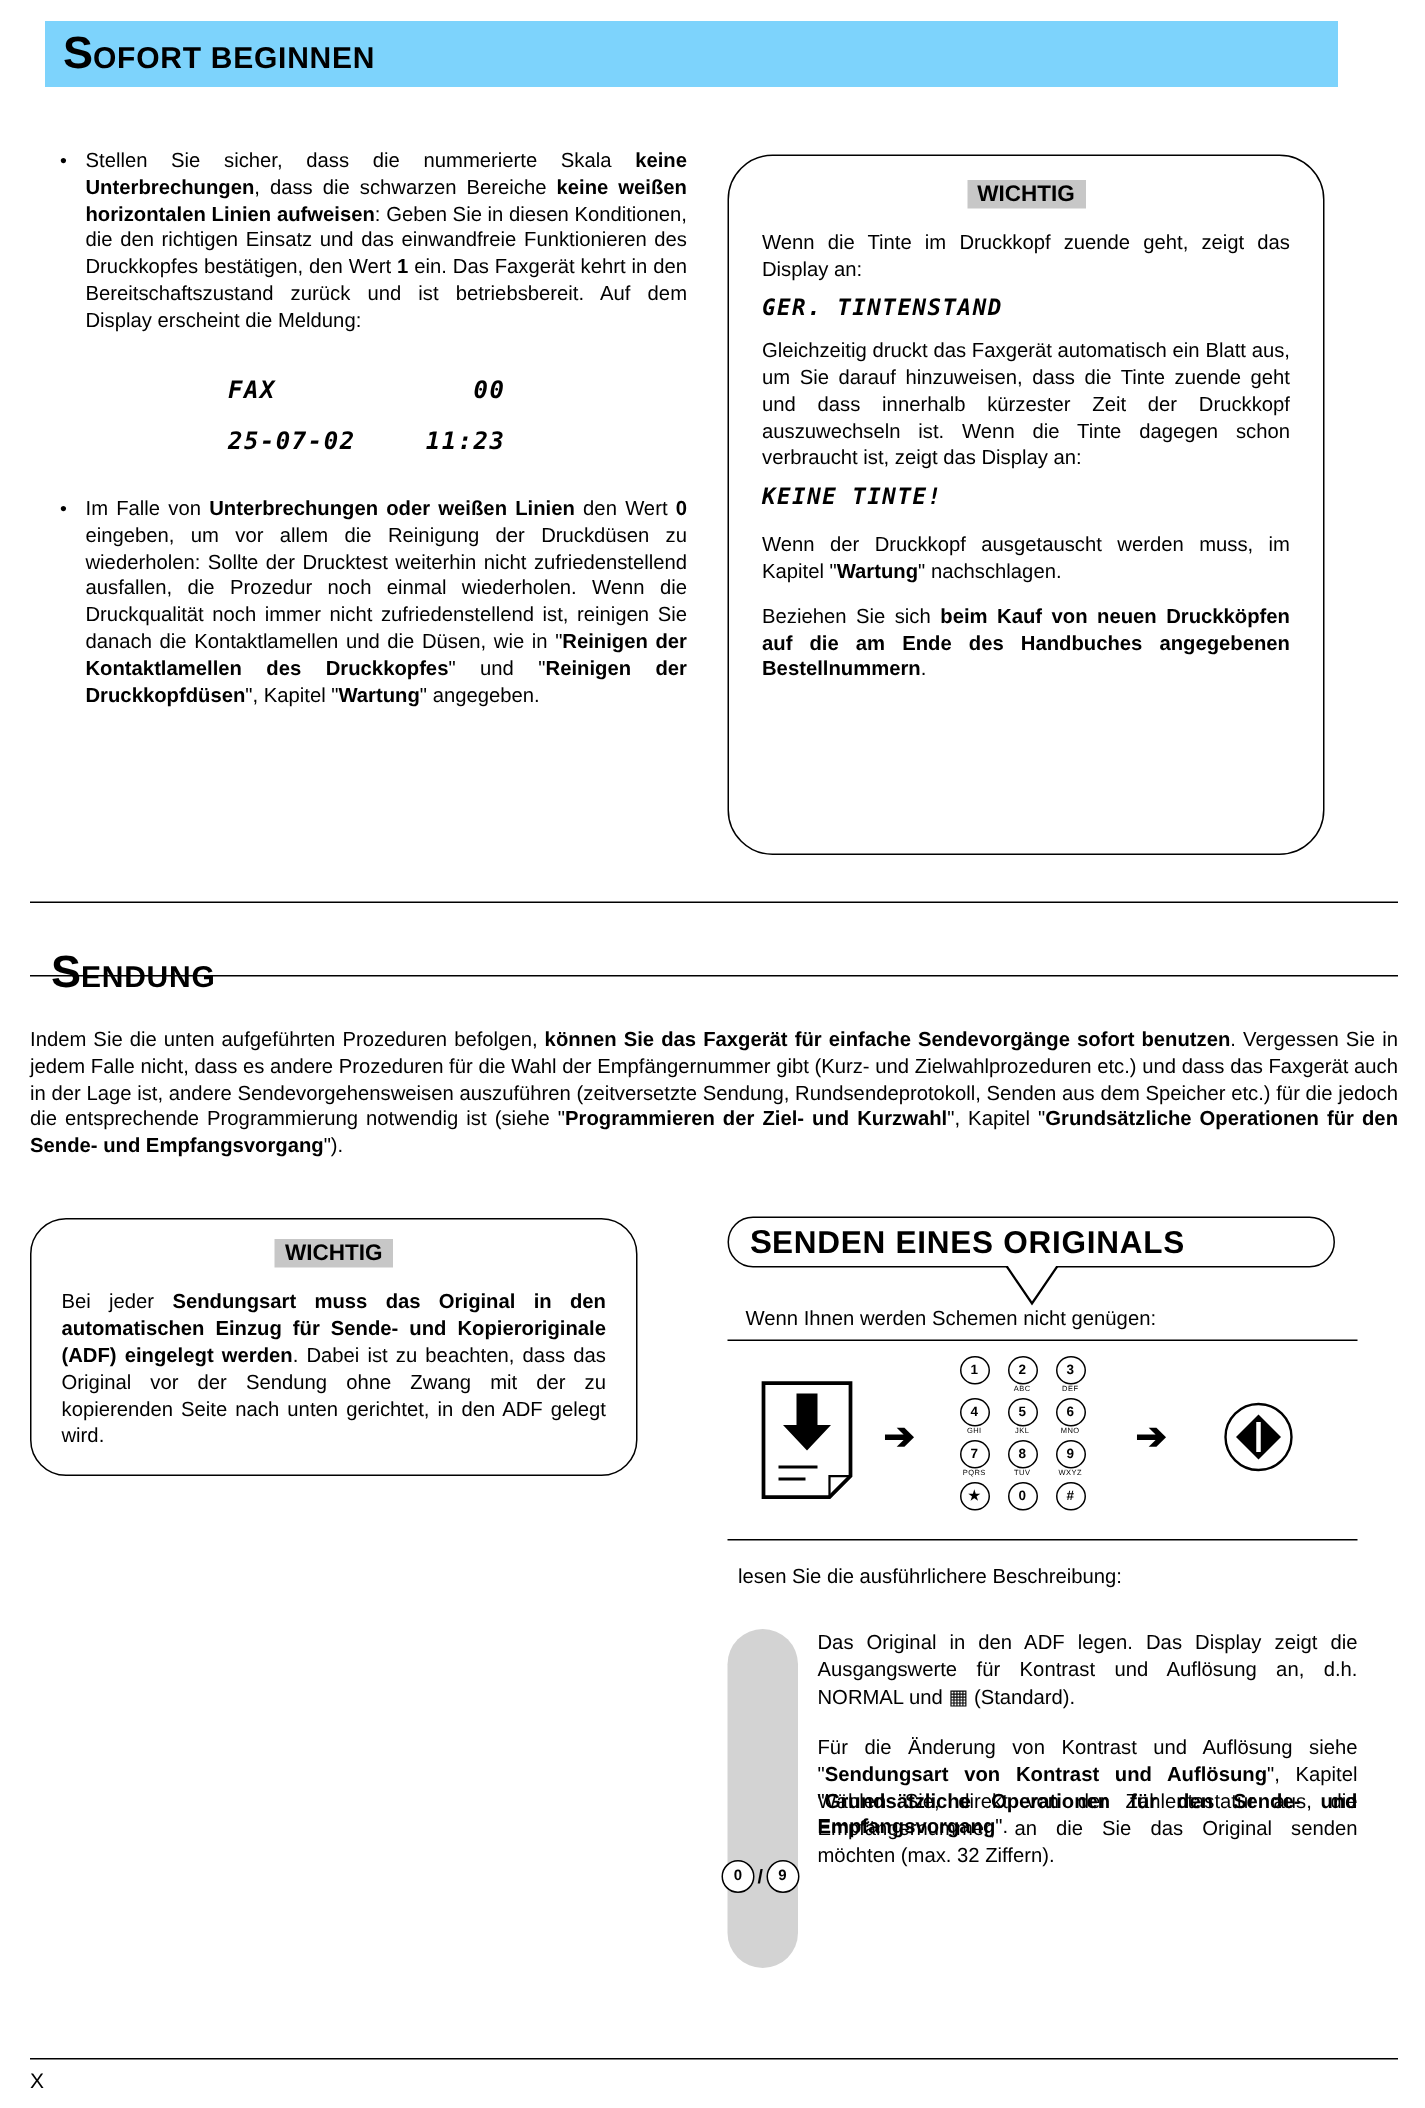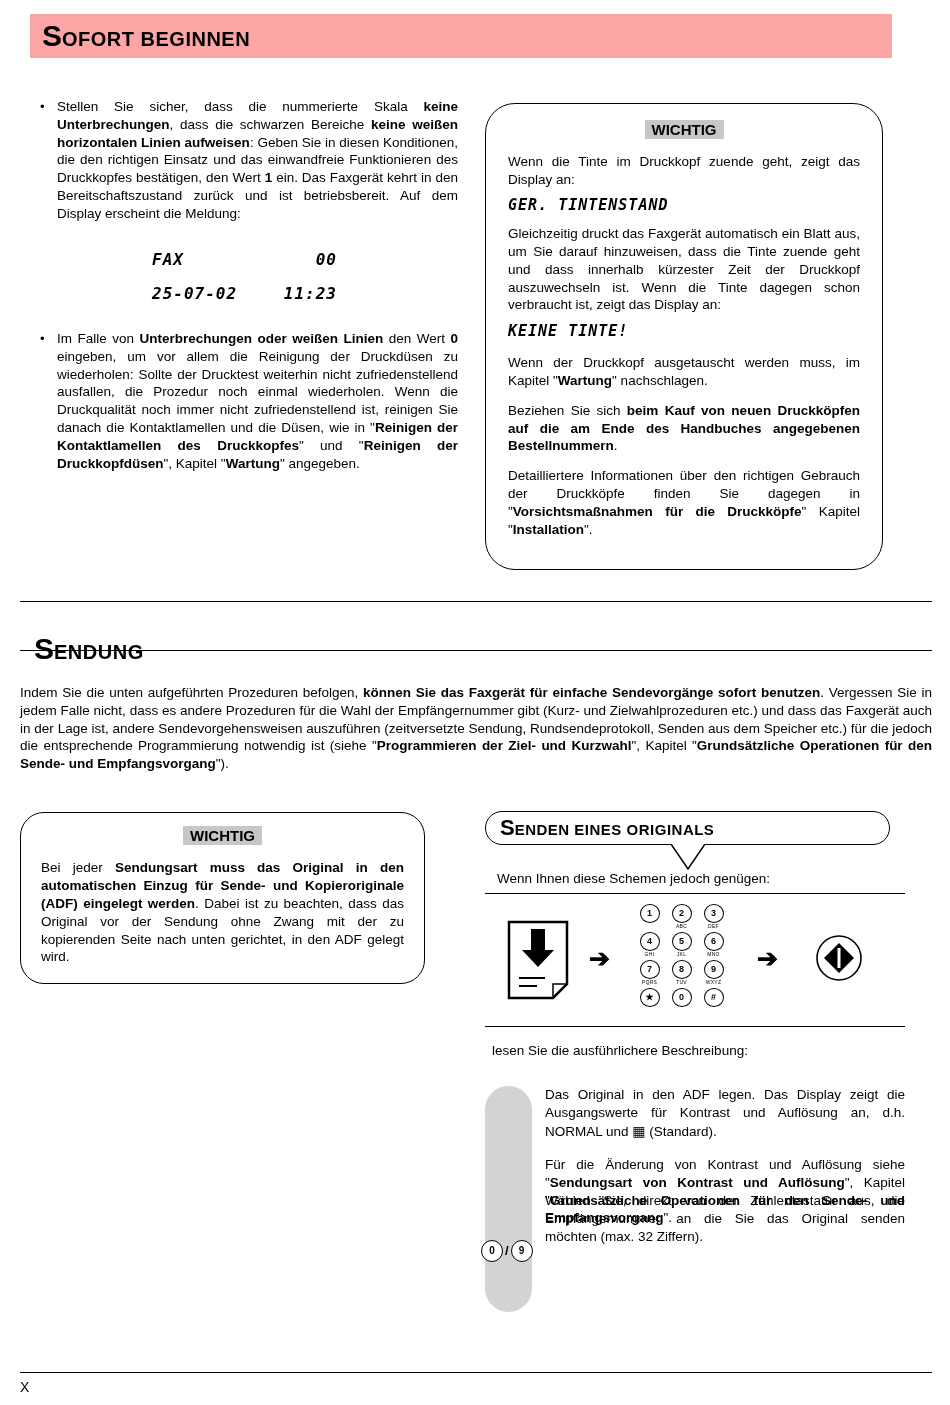--- a/index.html
+++ b/index.html
@@ -10,24 +10,24 @@
     font-size:13.5px; line-height:1.32;
   }
   .abs { position:absolute; }
   .justify { text-align:justify; }
   b { font-weight:bold; }
 
   
   .sc-initial { font-weight:bold; font-size:30px; }
   .sc-rest    { font-weight:bold; font-size:20px; letter-spacing:.5px; }
   .pill .sc-initial { font-size:22px; }
-  .pill .sc-rest    { font-size:15px;text-align:center; }
+  .pill .sc-rest    { font-size:21px;text-align:center; }
 
   .title-bar {
-    left:30px; top:14px; width:862px; height:44px; background:#fca5a5;
+    left:30px; top:14px; width:862px; height:44px; background:#7dd3fc;
     display:flex; align-items:center; padding-left:12px; box-sizing:border-box;
   }
 
   .left-col { left:40px; top:98px; width:418px; }
   .bullet { display:flex; }
   .bullet-dot { flex:0 0 17px; font-size:13px; }
   .bullet-text { flex:1; text-align:justify; }
 
   .lcd {
     font-family:"DejaVu Sans Mono", monospace;
@@ -144,21 +144,20 @@
 <div class="abs wichtig-box">
   <div class="wichtig-title">
     <span>WICHTIG</span>
   </div>
   <p class="justify">Wenn die Tinte im Druckkopf zuende geht, zeigt das Display an:</p>
   <div class="lcd lcd-center">GER. TINTENSTAND</div>
   <p class="justify">Gleichzeitig druckt das Faxgerät automatisch ein Blatt aus, um Sie darauf hinzuweisen, dass die Tinte zuende geht und dass innerhalb kürzester Zeit der Druckkopf auszuwechseln ist. Wenn die Tinte dagegen schon verbraucht ist, zeigt das Display an:</p>
   <div class="lcd lcd-center">KEINE TINTE!</div>
   <p class="justify gap-top"><span>Wenn der Druckkopf ausgetauscht werden muss, im Kapitel "</span><b>Wartung</b><span>" nachschlagen.</span></p>
   <p class="justify gap-top"><span>Beziehen Sie sich </span><b>beim Kauf von neuen Druckköpfen auf die am Ende des Handbuches angegebenen Bestellnummern</b><span>.</span></p>
-  <p class="justify gap-top"><span>Detailliertere Informationen über den richtigen Gebrauch der Druckköpfe finden Sie dagegen in "</span><b>Vorsichtsmaßnahmen für die Druckköpfe</b><span>" Kapitel "</span><b>Installation</b><span>".</span></p>
 </div>
 
 <div class="rule" style="top:601px"></div>
 <div class="abs sendung-head">
   <span class="sc-initial">S</span><span class="sc-rest">ENDUNG</span>
 </div>
 <div class="rule" style="top:650px"></div>
 
 <div class="abs intro justify"><span>Indem Sie die unten aufgeführten Prozeduren befolgen, </span><b>können Sie das Faxgerät für einfache Sendevorgänge sofort benutzen</b><span>. Vergessen Sie in jedem Falle nicht, dass es andere Prozeduren für die Wahl der Empfängernummer gibt (Kurz- und Zielwahlprozeduren etc.) und dass das Faxgerät auch in der Lage ist, andere Sendevorgehensweisen auszuführen (zeitversetzte Sendung, Rundsendeprotokoll, Senden aus dem Speicher etc.) für die jedoch die entsprechende Programmierung notwendig ist (siehe "</span><b>Programmieren der Ziel- und Kurzwahl</b><span>", Kapitel "</span><b>Grundsätzliche Operationen für den Sende- und Empfangsvorgang</b><span>").</span></div>
 
@@ -171,21 +170,21 @@
 
 <div class="abs senden-pill pill">
   <span>
     <span class="sc-initial">S</span><span class="sc-rest">ENDEN EINES ORIGINALS</span>
   </span>
 </div>
 <svg class="abs bubble-tail" width="36" height="27" viewBox="0 0 36 27">
   <path d="M1 0 L18 25 L35 0" fill="#ffffff" stroke="#000" stroke-width="1.5"></path>
 </svg>
 
-<div class="abs subtitle">Wenn Ihnen diese Schemen jedoch genügen:</div>
+<div class="abs subtitle">Wenn Ihnen werden Schemen nicht genügen:</div>
 <div class="rule-short" style="top:893px"></div>
 
 <div class="abs diagram">
   <svg class="doc-icon" width="62" height="80" viewBox="0 0 62 80">
     <path d="M2 2 H60 V64 L46 78 H2 Z" fill="#ffffff" stroke="#000" stroke-width="2.5"></path>
     <path d="M46 78 V64 H60" fill="none" stroke="#000" stroke-width="1.5"></path>
     <path d="M24 9 h14 v21 h9 L31 47 L15 30 h9 Z" fill="#000"></path>
     <path d="M12 58 H38 M12 66 H30" stroke="#000" stroke-width="2" fill="none"></path>
   </svg>
 

